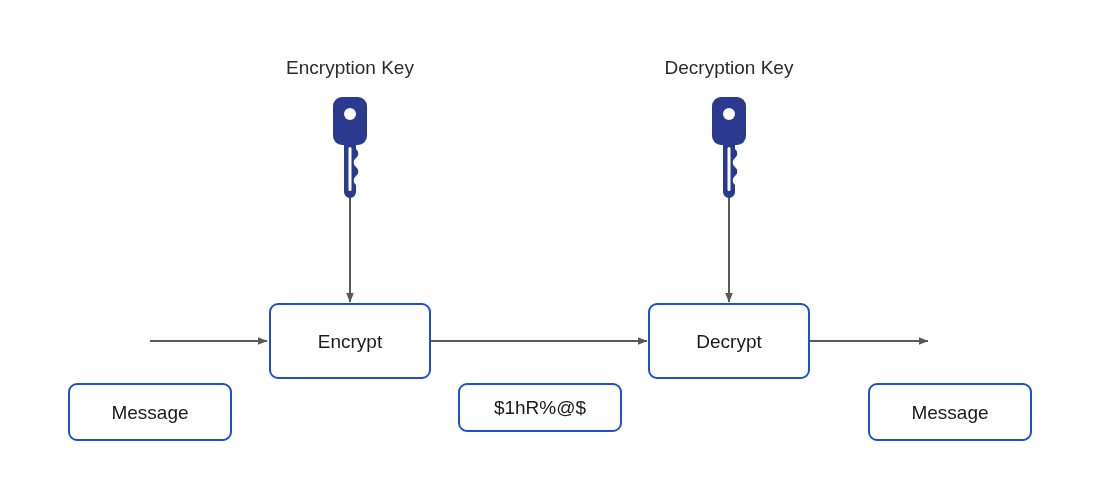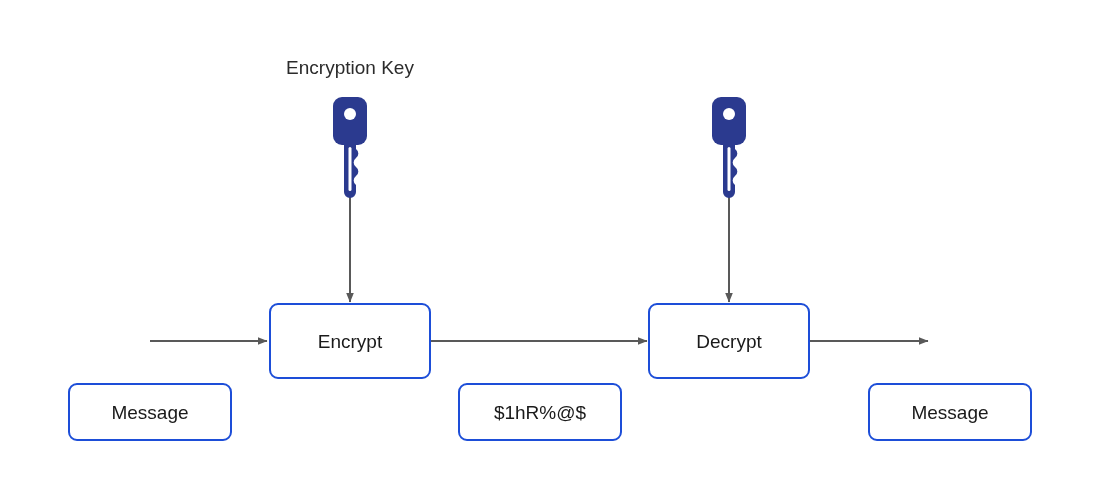--- a/index.html
+++ b/index.html
@@ -72,20 +72,21 @@
 
     <line x1="809" y1="341" x2="928" y2="341" stroke="#595959" stroke-width="2" marker-end="url(#arrowhead)"></line>
 
     <line x1="350" y1="196" x2="350" y2="302" stroke="#595959" stroke-width="2" marker-end="url(#arrowhead)"></line>
 
     <line x1="729" y1="196" x2="729" y2="302" stroke="#595959" stroke-width="2" marker-end="url(#arrowhead)"></line>
   </svg>
 
   <div class="caption" style="left:268px; top:58px; width:164px;">Encryption Key</div>
 
+  <div class="caption" style="left:647px; top:58px; width:164px;">Decryption Key</div>
 
   <svg class="key-icon" style="left:330px; top:97px;" width="40" height="102" viewBox="0 0 40 102" xmlns="http://www.w3.org/2000/svg">
     <rect x="3" y="0" width="34" height="48" rx="9" ry="9" fill="#2b3a8f"></rect>
     <circle cx="20" cy="17" r="6" fill="#ffffff"></circle>
     <path d="M14,46
              L14,95
              a6,6 0 0 0 12,0
              L26,88
              a5.5,5.5 0 0 1 0,-9
              a5.5,5.5 0 0 0 0,-9
@@ -115,21 +116,21 @@
   </div>
 
   <div class="node-box" style="left:648px; top:303px; width:162px; height:76px;">
     <span class="node-label">Decrypt</span>
   </div>
 
   <div class="node-box" style="left:68px; top:383px; width:164px; height:58px;">
     <span class="node-label">Message</span>
   </div>
 
-  <div class="node-box" style="left:458px; top:383px; width:164px; height:58px;">
+  <div class="node-box" style="left:458px; top:383px; width:164px; height:49px;">
     <span class="node-label">$1hR%@$</span>
   </div>
 
   <div class="node-box" style="left:868px; top:383px; width:164px; height:58px;">
     <span class="node-label">Message</span>
   </div>
 
 </div>
 
 </body></html>

